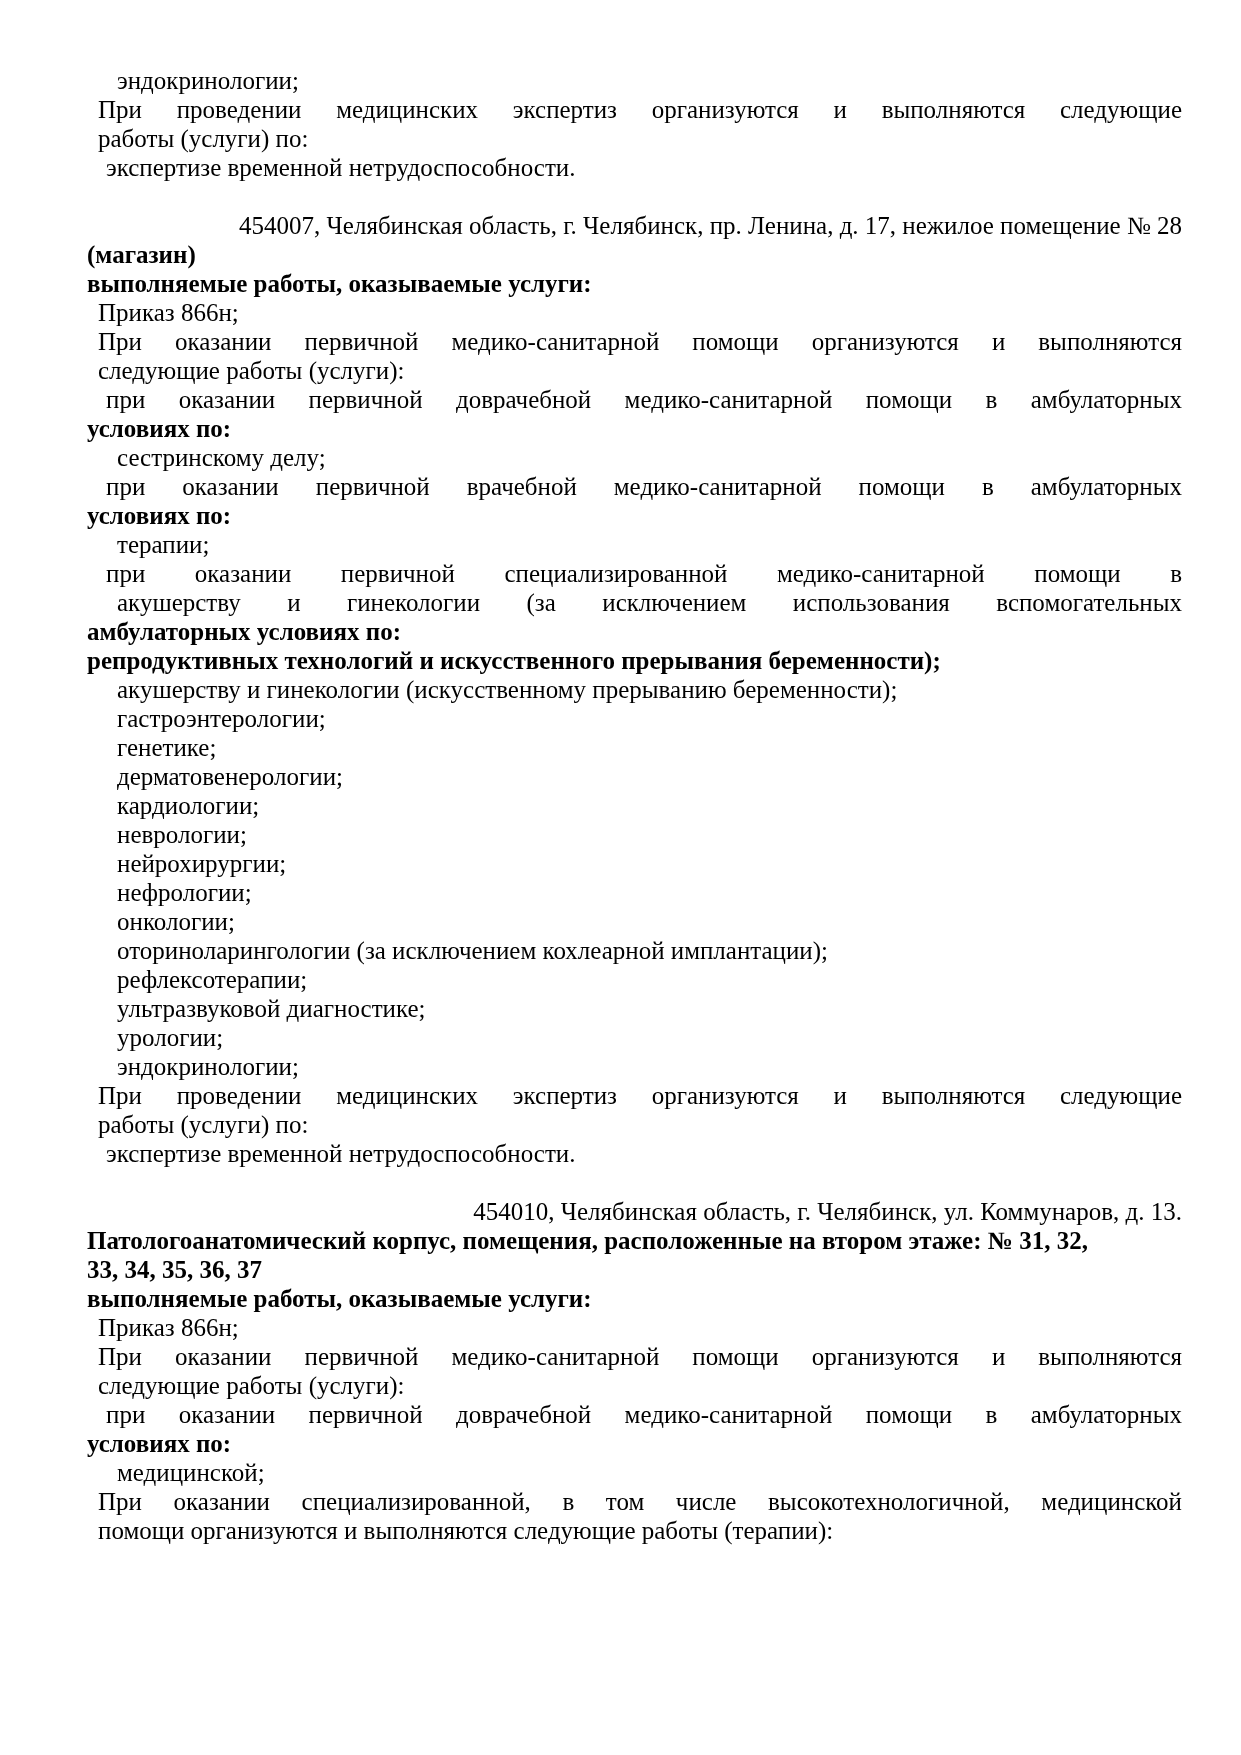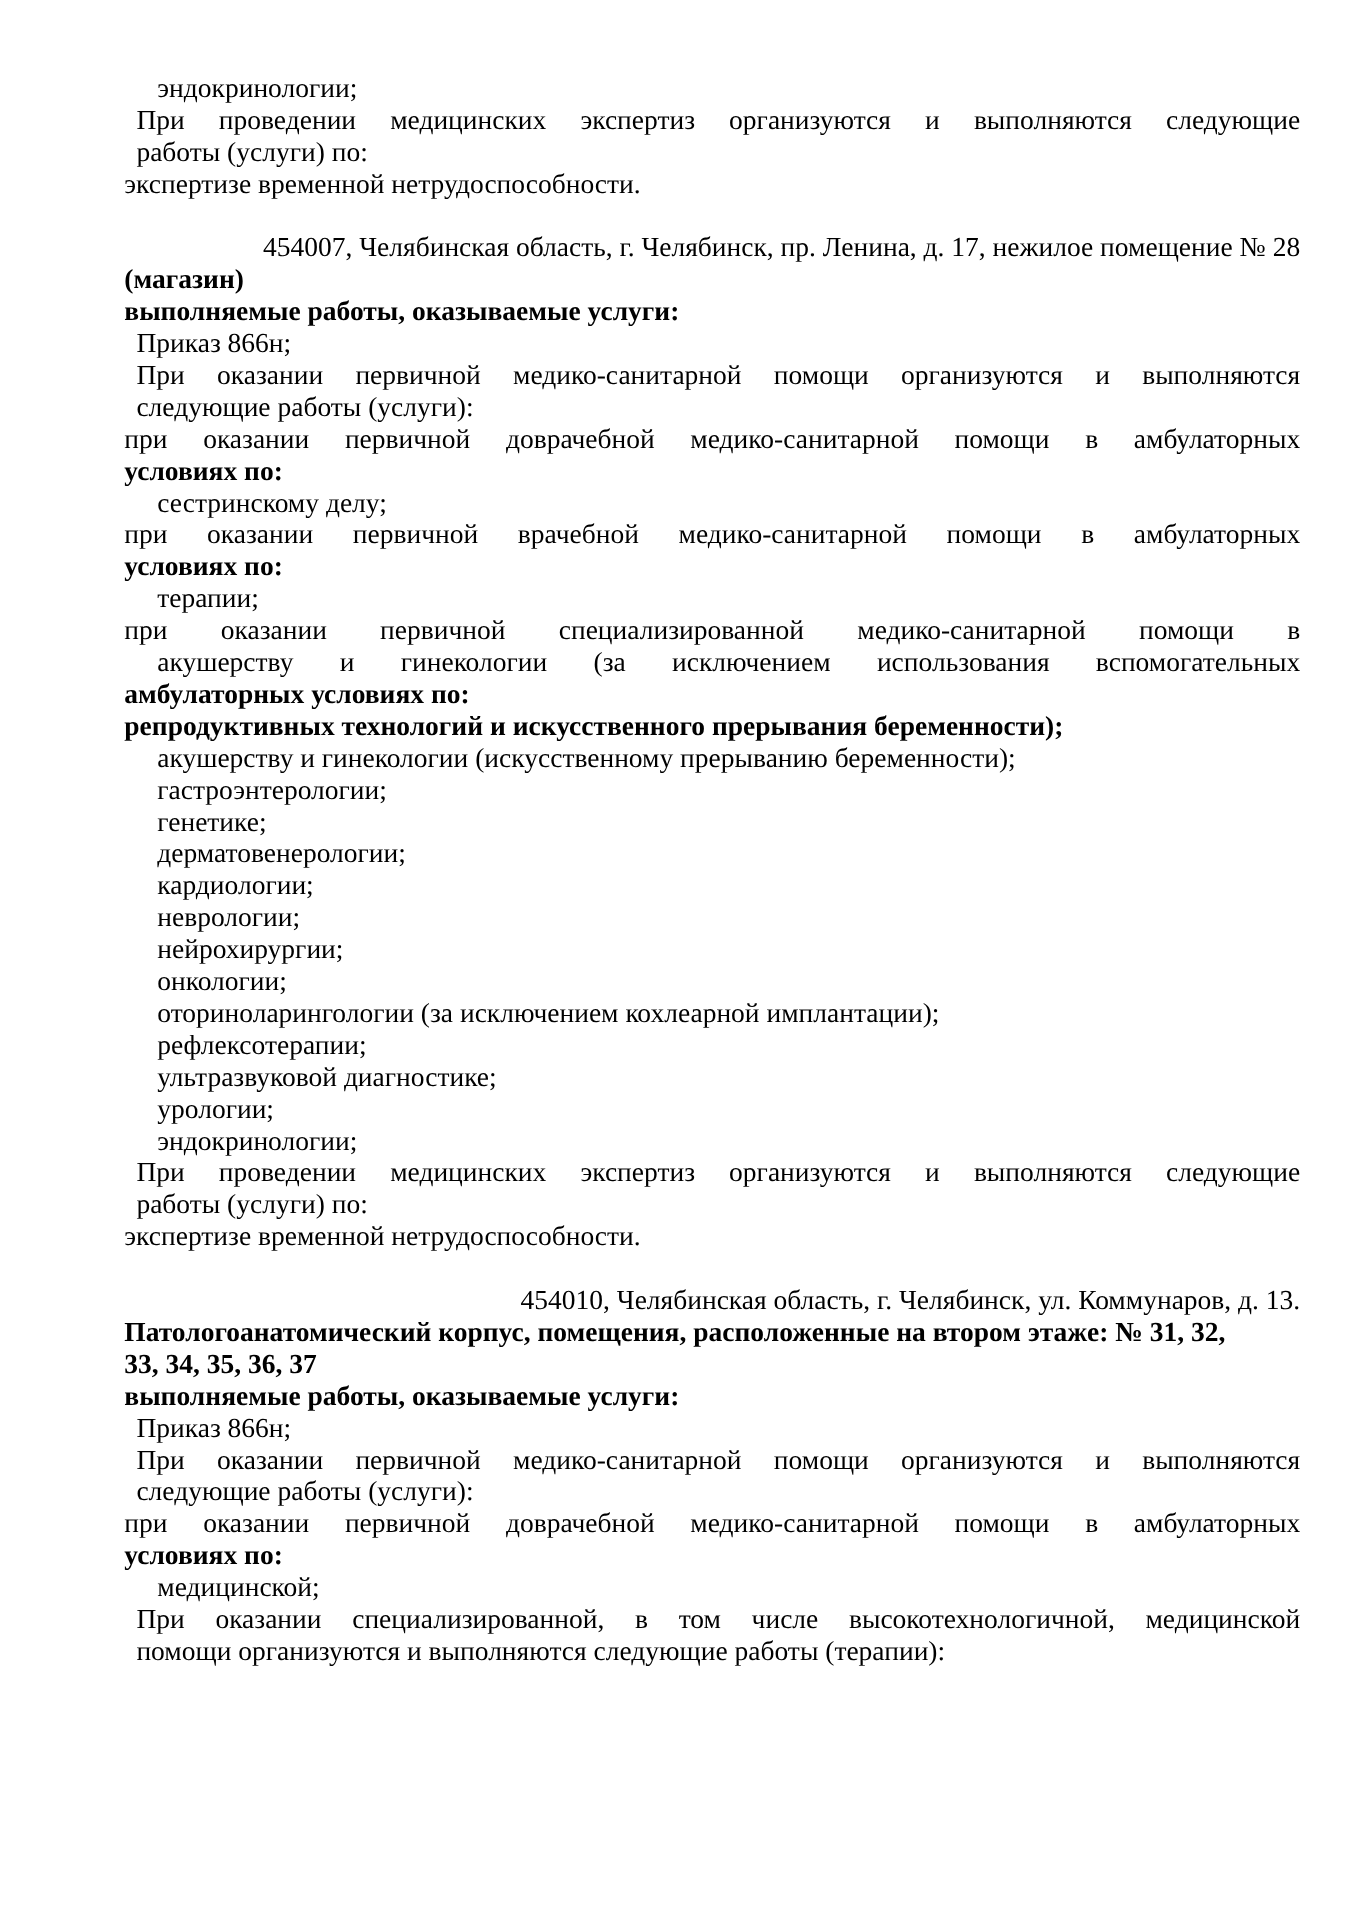--- a/index.html
+++ b/index.html
@@ -1,41 +1,41 @@
 <!DOCTYPE html>
 <html><head>
 <meta charset="utf-8">
 <style>
   html,body{margin:0;padding:0;background:#ffffff;}
   .page{
     position:relative;
     width:1241px;
     height:1755px;
     box-sizing:border-box;
-    padding:66px 59px 0 113px;
+    padding:66px 59px 0 87px;
     background:#ffffff;
     font-family:"Liberation Serif","DejaVu Serif",serif;
     font-size:25px;
     line-height:29px;
     color:#000000;
     overflow:hidden;
   }
   .line{
     height:29px;
     white-space:pre;
   }
   .line.j{
     white-space:normal;
     text-align:justify;
     text-align-last:justify;
     overflow:hidden;
   }
   .i0{margin-left:0;font-weight:bold;}
   .i1{margin-left:11px;}
-  .i2{}
+  .i2{margin-left:19px;}
   .i3{margin-left:30px;}
   .ia{margin-left:8px;text-align:right;}
 </style>
 </head>
 <body>
 
 <div class="page">
   <div>
       <div>
         <div class="line i3">эндокринологии;</div>
@@ -61,20 +61,21 @@
         <div class="line i3 j">акушерству и гинекологии (за исключением использования вспомогательных</div>
         <div class="line i0">амбулаторных условиях по:</div>
         <div class="line i0">репродуктивных технологий и искусственного прерывания беременности);</div>
         <div class="line i3">акушерству и гинекологии (искусственному прерыванию беременности);</div>
         <div class="line i3">гастроэнтерологии;</div>
         <div class="line i3">генетике;</div>
         <div class="line i3">дерматовенерологии;</div>
         <div class="line i3">кардиологии;</div>
         <div class="line i3">неврологии;</div>
         <div class="line i3">нейрохирургии;</div>
+        <div class="line i3">нефрологии;</div>
         <div class="line i3">онкологии;</div>
         <div class="line i3">оториноларингологии (за исключением кохлеарной имплантации);</div>
         <div class="line i3">рефлексотерапии;</div>
         <div class="line i3">ультразвуковой диагностике;</div>
         <div class="line i3">урологии;</div>
         <div class="line i3">эндокринологии;</div>
         <div class="line i1 j">При проведении медицинских экспертиз организуются и выполняются следующие</div>
         <div class="line i1">работы (услуги) по:</div>
         <div class="line i2">экспертизе временной нетрудоспособности.</div>
       </div>

